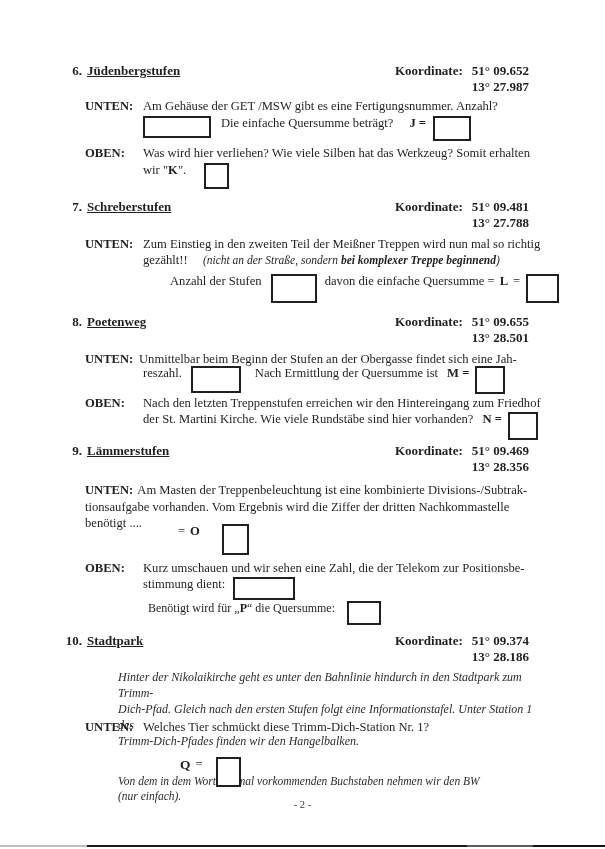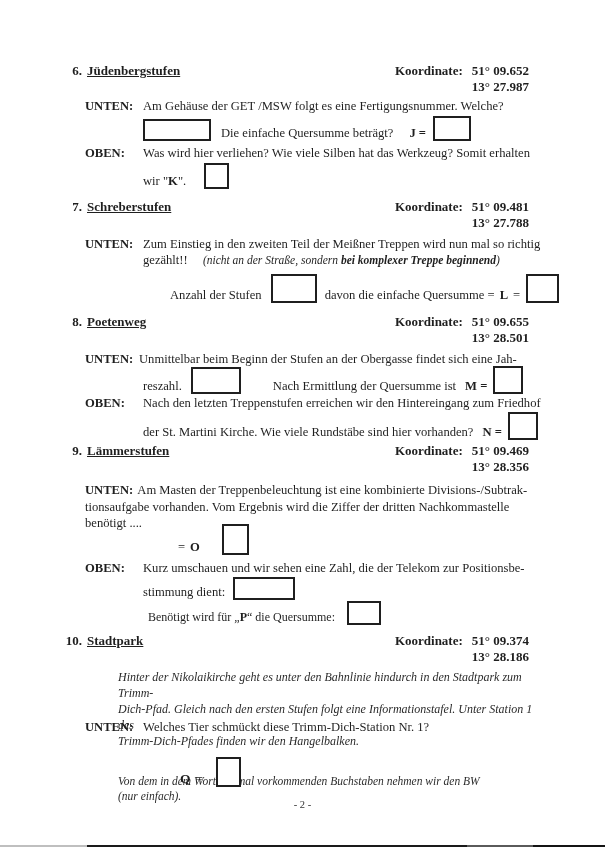--- a/index.html
+++ b/index.html
@@ -1,19 +1,19 @@
 <!DOCTYPE html>
 <html><head>
 <meta charset="utf-8">
 <style>
   html,body{margin:0;padding:0;background:#ffffff;}
   .page{position:relative;width:605px;height:849px;background:#ffffff;overflow:hidden;
         font-family:"Liberation Serif","DejaVu Serif",serif;font-size:12.6px;color:#1f1f1f;}
   .line{position:absolute;white-space:nowrap;}
-  .row{position:absolute;display:flex;align-items:flex-end;white-space:nowrap;}
+  .row{position:absolute;display:flex;align-items:flex-start;white-space:nowrap;}
   .para{position:absolute;line-height:16.5px;}
   .b{font-weight:bold;}
   .i{font-style:italic;}
   .lbl{display:inline-block;width:58px;font-weight:bold;}
   .abox{display:inline-block;border:2px solid #1f1f1f;background:#fff;box-sizing:border-box;flex:0 0 auto;}
   .sec-head{position:absolute;left:64px;right:76px;display:flex;justify-content:space-between;
             align-items:flex-start;font-weight:bold;font-size:13px;line-height:16px;}
   .sec-num{display:inline-block;width:18px;text-align:right;margin-right:5px;}
   .sec-name{text-decoration:underline;text-align:right;}
   .koord{display:flex;gap:9px;}
@@ -33,21 +33,21 @@
     <div><span class="sec-num">6.</span><span class="sec-name">Jüdenbergstufen</span></div>
     <div class="koord">
       <span>Koordinate:</span>
       <span class="koord-vals">
           <span>51° 09.652</span>
           <span>13° 27.987</span>
         </span>
     </div>
   </div>
   <div class="line" style="top:99px;left:85px">
-    <span class="lbl">UNTEN:</span><span>Am Gehäuse der GET /MSW folgt es eine Fertigungsnummer. Welche?</span>
+    <span class="lbl">UNTEN:</span><span>Am Gehäuse der GET /MSW gibt es eine Fertigungsnummer. Anzahl?</span>
   </div>
   <div class="row" style="top:116px;left:143px">
     <span class="abox" style="width:68px;height:22px"></span>
     <span style="margin-left:10px">Die einfache Quersumme beträgt?</span>
     <span class="b" style="margin-left:16px">J =</span>
     <span class="abox" style="width:38px;height:25px;margin-left:7px"></span>
   </div>
   <div class="line" style="top:146px;left:85px">
     <span class="lbl">OBEN:</span><span>Was wird hier verliehen? Wie viele Silben hat das Werkzeug? Somit erhalten</span>
   </div>
@@ -91,21 +91,21 @@
           <span>13° 28.501</span>
         </span>
     </div>
   </div>
   <div class="line" style="top:352px;left:85px">
     <span class="lbl" style="width:54px">UNTEN:</span><span>Unmittelbar beim Beginn der Stufen an der Obergasse findet sich eine Jah-</span>
   </div>
   <div class="row" style="top:366px;left:143px">
     <span>reszahl.</span>
     <span class="abox" style="width:50px;height:27px;margin-left:9px"></span>
-    <span style="margin-left:32px">Nach Ermittlung der Quersumme ist</span>
+    <span style="margin-left:14px">Nach Ermittlung der Quersumme ist</span>
     <span class="b" style="margin-left:9px">M =</span>
     <span class="abox" style="width:30px;height:28px;margin-left:6px"></span>
   </div>
   <div class="line" style="top:396px;left:85px">
     <span class="lbl">OBEN:</span><span>Nach den letzten Treppenstufen erreichen wir den Hintereingang zum Friedhof</span>
   </div>
   <div class="row" style="top:412px;left:143px">
     <span>der St. Martini Kirche. Wie viele Rundstäbe sind hier vorhanden?</span>
     <span class="b" style="margin-left:9px">N =</span>
     <span class="abox" style="width:30px;height:28px;margin-left:6px"></span>

